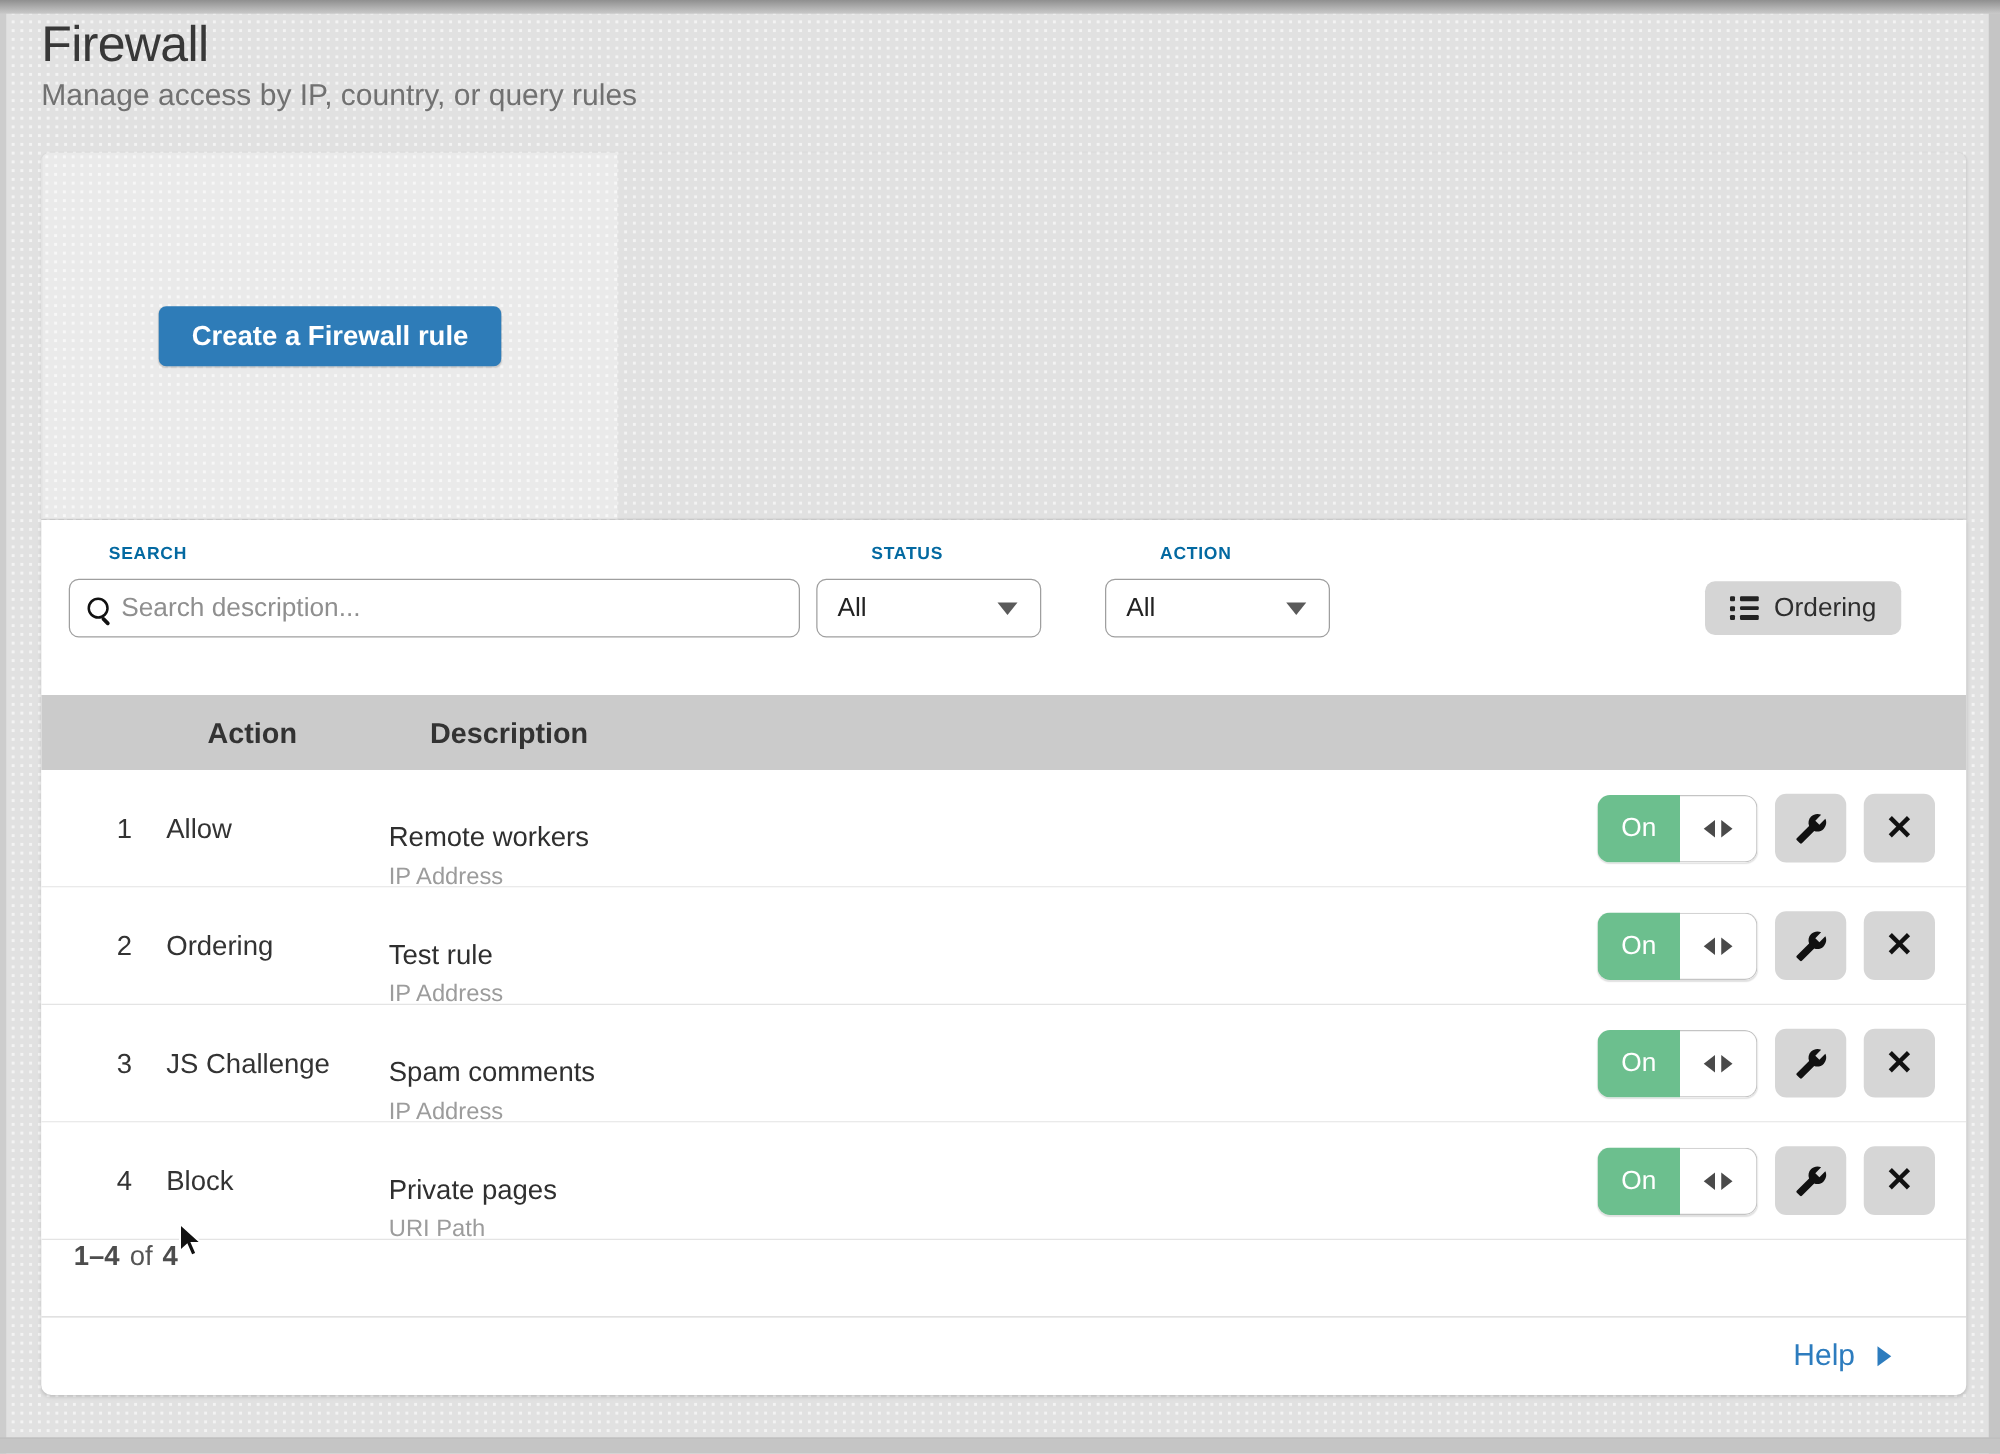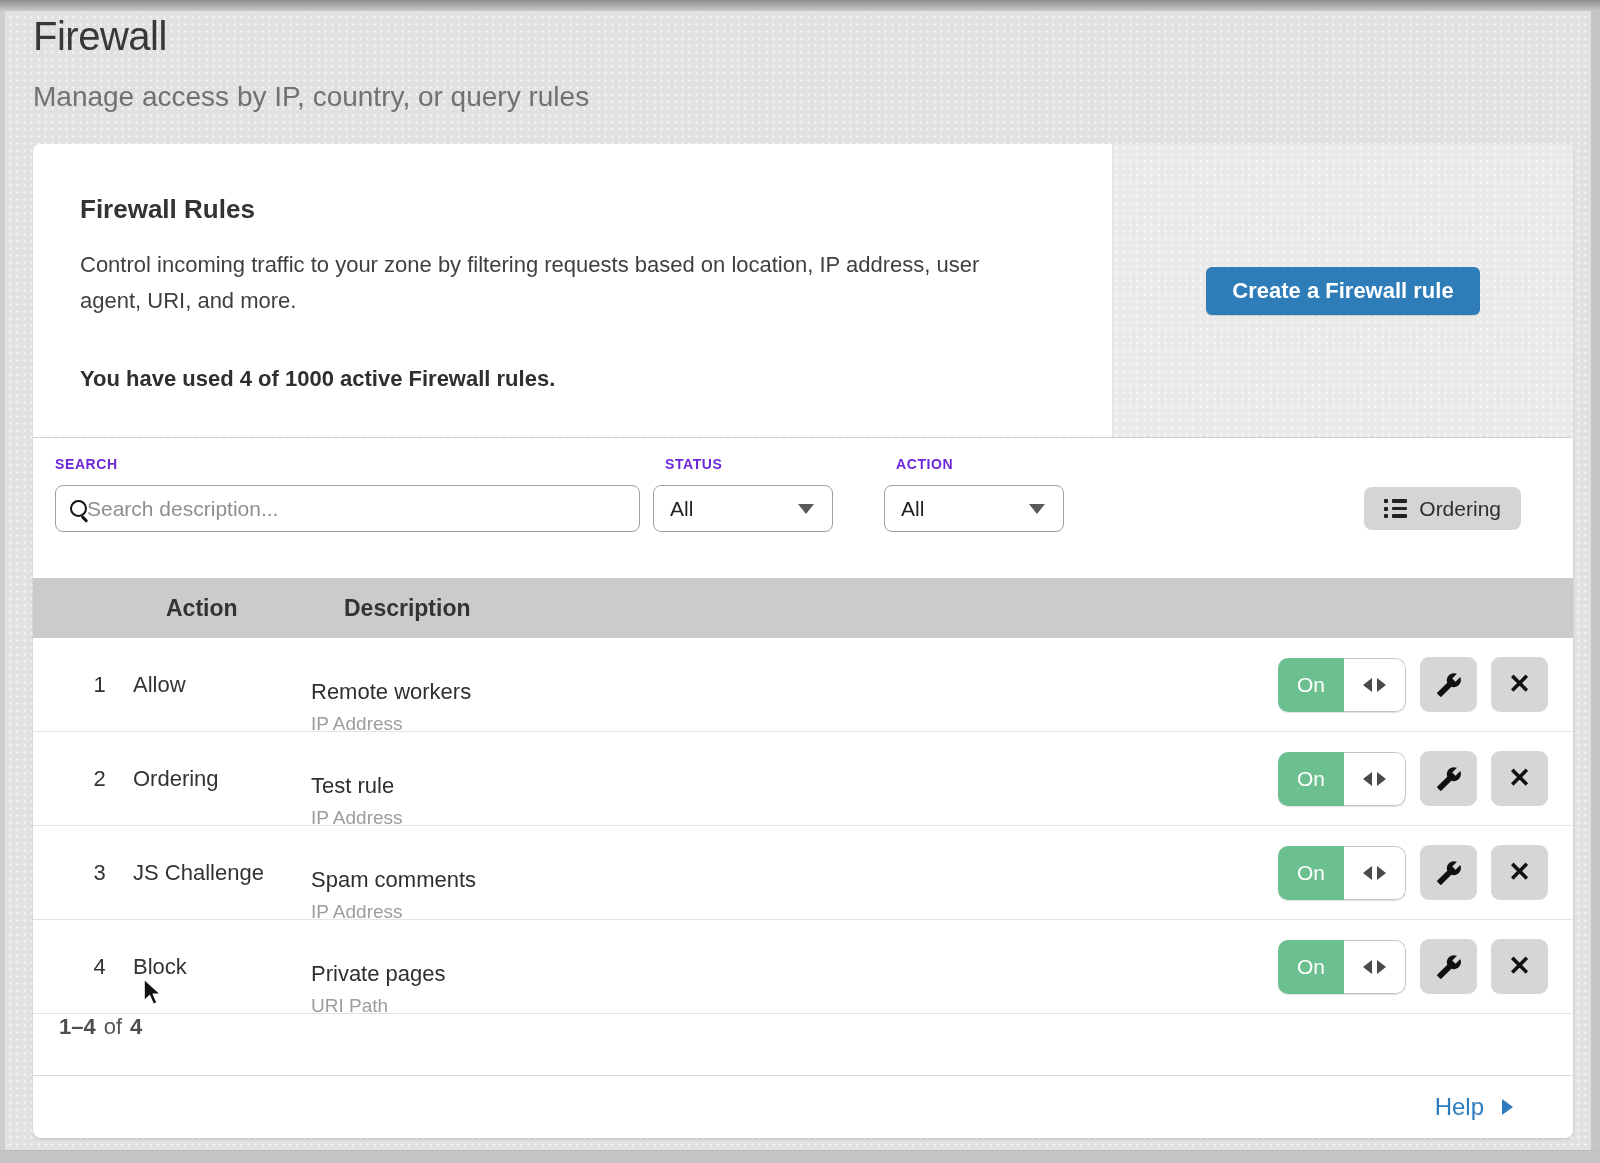--- a/index.html
+++ b/index.html
@@ -20,21 +20,21 @@
     background: #c5c5c5; border-top: 1px solid #bdbdbd; z-index: 9; }
   .frame-right { position: absolute; top: 0; bottom: 0; right: 0; width: 9px;
     background: #c5c5c5; z-index: 8; }
   .frame-left { position: absolute; top: 0; bottom: 0; left: 0; width: 5px;
     background: #cdcdcd; z-index: 8; }
 
   .page { position: absolute; top: 0; left: 33px; width: 1540px; }
 
   .page-title { margin-top: 14px; font-size: 40px; font-weight: 500;
     letter-spacing: -0.5px; color: #383838; }
-  .page-subtitle { margin-top: 22px; font-size: 28px; font-weight: 400; color: #717171; }
+  .page-subtitle { margin-top: 4px; font-size: 24px; font-weight: 400; color: #717171; }
 
   
   .banner { margin-top: 31px; height: 293px; display: flex;
     border-radius: 7px 7px 0 0; overflow: hidden;
     box-shadow: 0 1px 2px rgba(0,0,0,0.12); }
   .banner-left { width: 1079px; background: #ffffff; padding: 50px 60px 0 47px; }
   .banner-right { width: 461px;
     background-color: #eaeaea;
     background-image: radial-gradient(circle, #f7f7f7 1.1px, rgba(0,0,0,0) 1.2px);
     background-size: 7px 7px;
@@ -48,29 +48,29 @@
     border: none; border-radius: 6px; font-family: inherit;
     font-size: 22px; font-weight: 600; padding: 11px 26px; cursor: pointer;
     box-shadow: 0 1px 1px rgba(0,0,0,0.15); }
 
   
   .main-card { margin-top: 1px; background: #fff; border-radius: 0 0 8px 8px;
     box-shadow: 0 1px 3px rgba(0,0,0,0.15); overflow: hidden; }
 
   .filters { position: relative; height: 140px; }
   .filter-label { position: absolute; top: 18px; font-size: 14px; font-weight: 700;
-    letter-spacing: 0.6px; color: #6d28d9; }
+    letter-spacing: 0.6px; color: #0369a1; margin-left: 32px; }
   .lbl-search { left: 22px; }
   .lbl-status { left: 632px; }
   .lbl-action { left: 863px; }
   .search-box { position: absolute; left: 22px; top: 47px; width: 585px; height: 47px;
     border: 1px solid #9f9f9f; border-radius: 8px; background: #fff;
     display: flex; align-items: center; padding: 0 14px; }
   .search-box input { border: none; outline: none; flex: 1; font-family: inherit;
-    font-size: 21px; color: #333; background: transparent; margin-left: 0; }
+    font-size: 21px; color: #333; background: transparent; margin-left: 10px; }
   .search-box input::placeholder { color: #8f8f8f; }
   .magnifier { width: 17px; height: 17px; border: 2.6px solid #111;
     border-radius: 50%; position: relative; flex: 0 0 auto; }
   .magnifier::after { content: ""; position: absolute; width: 2.8px; height: 8px;
     background: #111; left: 11px; top: 13px; transform: rotate(-45deg);
     border-radius: 2px; }
   .select { position: absolute; top: 47px; width: 180px; height: 47px;
     border: 1px solid #9f9f9f; border-radius: 8px; background: #fff;
     display: flex; align-items: center; justify-content: space-between;
     padding: 0 18px 0 16px; font-size: 21px; color: #222; cursor: pointer; }
@@ -145,25 +145,20 @@
 <div class="frame-left"></div>
 <div class="frame-right"></div>
 <div class="frame-bottom"></div>
 
 <div class="page">
 
   <h1 class="page-title">Firewall</h1>
   <div class="page-subtitle">Manage access by IP, country, or query rules</div>
 
   <section class="banner">
-    <div class="banner-left">
-      <h2 class="banner-heading">Firewall Rules</h2>
-      <p class="banner-desc">Control incoming traffic to your zone by filtering requests based on location, IP address, user agent, URI, and more.</p>
-      <p class="banner-usage">You have used 4 of 1000 active Firewall rules.</p>
-    </div>
     <div class="banner-right">
       <button class="create-btn">Create a Firewall rule</button>
     </div>
   </section>
 
   <section class="main-card">
 
     <div class="filters">
       <div class="filter-label lbl-search">SEARCH</div>
       <div class="filter-label lbl-status">STATUS</div>

